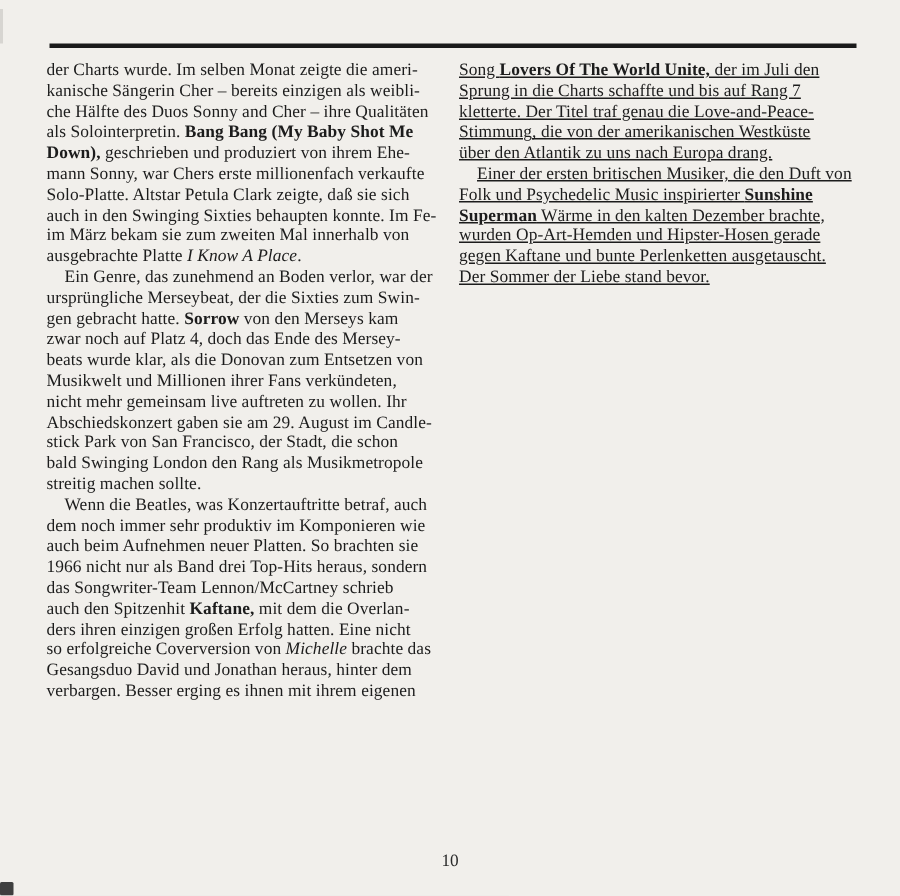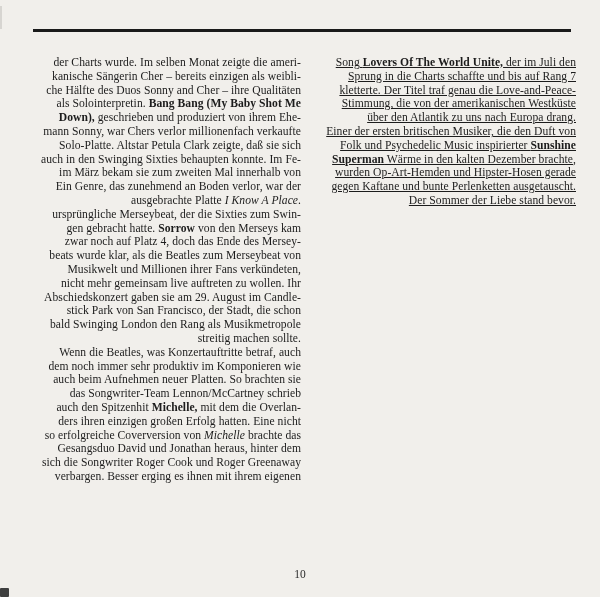--- a/index.html
+++ b/index.html
@@ -16,26 +16,25 @@
   .top-rule {
     position: absolute;
     left: 33px;
     top: 29px;
     width: 538px;
     height: 2.5px;
     background: #1a1a1a;
   }
   .col {
     position: absolute;
-    top: 56px;
+    top: 40px;
     width: 270px;
     font-size: 11.6px;
     line-height: 13.8px;
     letter-spacing: 0.05px;
-    text-align: right;
   }
   .col-left  { left: 31px; }
   .col-right { left: 306px; text-decoration: underline; }
   .line { white-space: pre; }
   .line.indent { padding-left: 12px; }
   .b { font-weight: bold; }
   .i { font-style: italic; }
   .page-number {
     position: absolute;
     left: 0;
@@ -64,45 +63,45 @@
 
 <div class="page">
   <div class="artifact-top-left"></div>
   <div class="top-rule"></div>
   <div class="col col-left">
       <div class="line"><span>der Charts wurde. Im selben Monat zeigte die ameri-</span></div>
       <div class="line"><span>kanische Sängerin Cher – bereits einzigen als weibli-</span></div>
       <div class="line"><span>che Hälfte des Duos Sonny and Cher – ihre Qualitäten</span></div>
       <div class="line"><span>als Solointerpretin. </span><span class="b">Bang Bang (My Baby Shot Me</span></div>
       <div class="line"><span class="b">Down),</span><span> geschrieben und produziert von ihrem Ehe-</span></div>
-      <div class="line"><span>mann Sonny, war Chers verlor millionenfach verkaufte</span></div>
+      <div class="line"><span>mann Sonny, war Chers erste millionenfach verkaufte</span></div>
       <div class="line"><span>Solo-Platte. Altstar Petula Clark zeigte, daß sie sich</span></div>
       <div class="line"><span>auch in den Swinging Sixties behaupten konnte. Im Fe-</span></div>
       <div class="line"><span>im März bekam sie zum zweiten Mal innerhalb von</span></div>
+      <div class="line"><span>ausgebrachte Platte </span><span class="i">I Know A Place</span><span>.</span></div>
       <div class="line indent"><span>Ein Genre, das zunehmend an Boden verlor, war der</span></div>
-      <div class="line"><span>ausgebrachte Platte </span><span class="i">I Know A Place</span><span>.</span></div>
       <div class="line"><span>ursprüngliche Merseybeat, der die Sixties zum Swin-</span></div>
       <div class="line"><span>gen gebracht hatte. </span><span class="b">Sorrow</span><span> von den Merseys kam</span></div>
       <div class="line"><span>zwar noch auf Platz 4, doch das Ende des Mersey-</span></div>
-      <div class="line"><span>beats wurde klar, als die Beatles zum Merseybeat von</span></div>
+      <div class="line"><span>beats wurde klar, als die Donovan zum Entsetzen von</span></div>
       <div class="line"><span>Musikwelt und Millionen ihrer Fans verkündeten,</span></div>
       <div class="line"><span>nicht mehr gemeinsam live auftreten zu wollen. Ihr</span></div>
       <div class="line"><span>Abschiedskonzert gaben sie am 29. August im Candle-</span></div>
       <div class="line"><span>stick Park von San Francisco, der Stadt, die schon</span></div>
       <div class="line"><span>bald Swinging London den Rang als Musikmetropole</span></div>
       <div class="line"><span>streitig machen sollte.</span></div>
       <div class="line indent"><span>Wenn die Beatles, was Konzertauftritte betraf, auch</span></div>
       <div class="line"><span>dem noch immer sehr produktiv im Komponieren wie</span></div>
       <div class="line"><span>auch beim Aufnehmen neuer Platten. So brachten sie</span></div>
+      <div class="line"><span>1966 nicht nur als Band drei Top-Hits heraus, sondern</span></div>
       <div class="line"><span>das Songwriter-Team Lennon/McCartney schrieb</span></div>
-      <div class="line"><span>auch den Spitzenhit </span><span class="b">Michelle,</span><span> mit dem die Overlan-</span></div>
+      <div class="line"><span>auch den Spitzenhit </span><span class="b">Kaftane,</span><span> mit dem die Overlan-</span></div>
       <div class="line"><span>ders ihren einzigen großen Erfolg hatten. Eine nicht</span></div>
       <div class="line"><span>so erfolgreiche Coverversion von </span><span class="i">Michelle</span><span> brachte das</span></div>
       <div class="line"><span>Gesangsduo David und Jonathan heraus, hinter dem</span></div>
-      <div class="line"><span>sich die Songwriter Roger Cook und Roger Greenaway</span></div>
       <div class="line"><span>verbargen. Besser erging es ihnen mit ihrem eigenen</span></div>
     </div>
   <div class="col col-right">
       <div class="line"><span>Song </span><span class="b">Lovers Of The World Unite,</span><span> der im Juli den</span></div>
       <div class="line"><span>Sprung in die Charts schaffte und bis auf Rang 7</span></div>
       <div class="line"><span>kletterte. Der Titel traf genau die Love-and-Peace-</span></div>
       <div class="line"><span>Stimmung, die von der amerikanischen Westküste</span></div>
       <div class="line"><span>über den Atlantik zu uns nach Europa drang.</span></div>
       <div class="line indent"><span>Einer der ersten britischen Musiker, die den Duft von</span></div>
       <div class="line"><span>Folk und Psychedelic Music inspirierter </span><span class="b">Sunshine</span></div>

